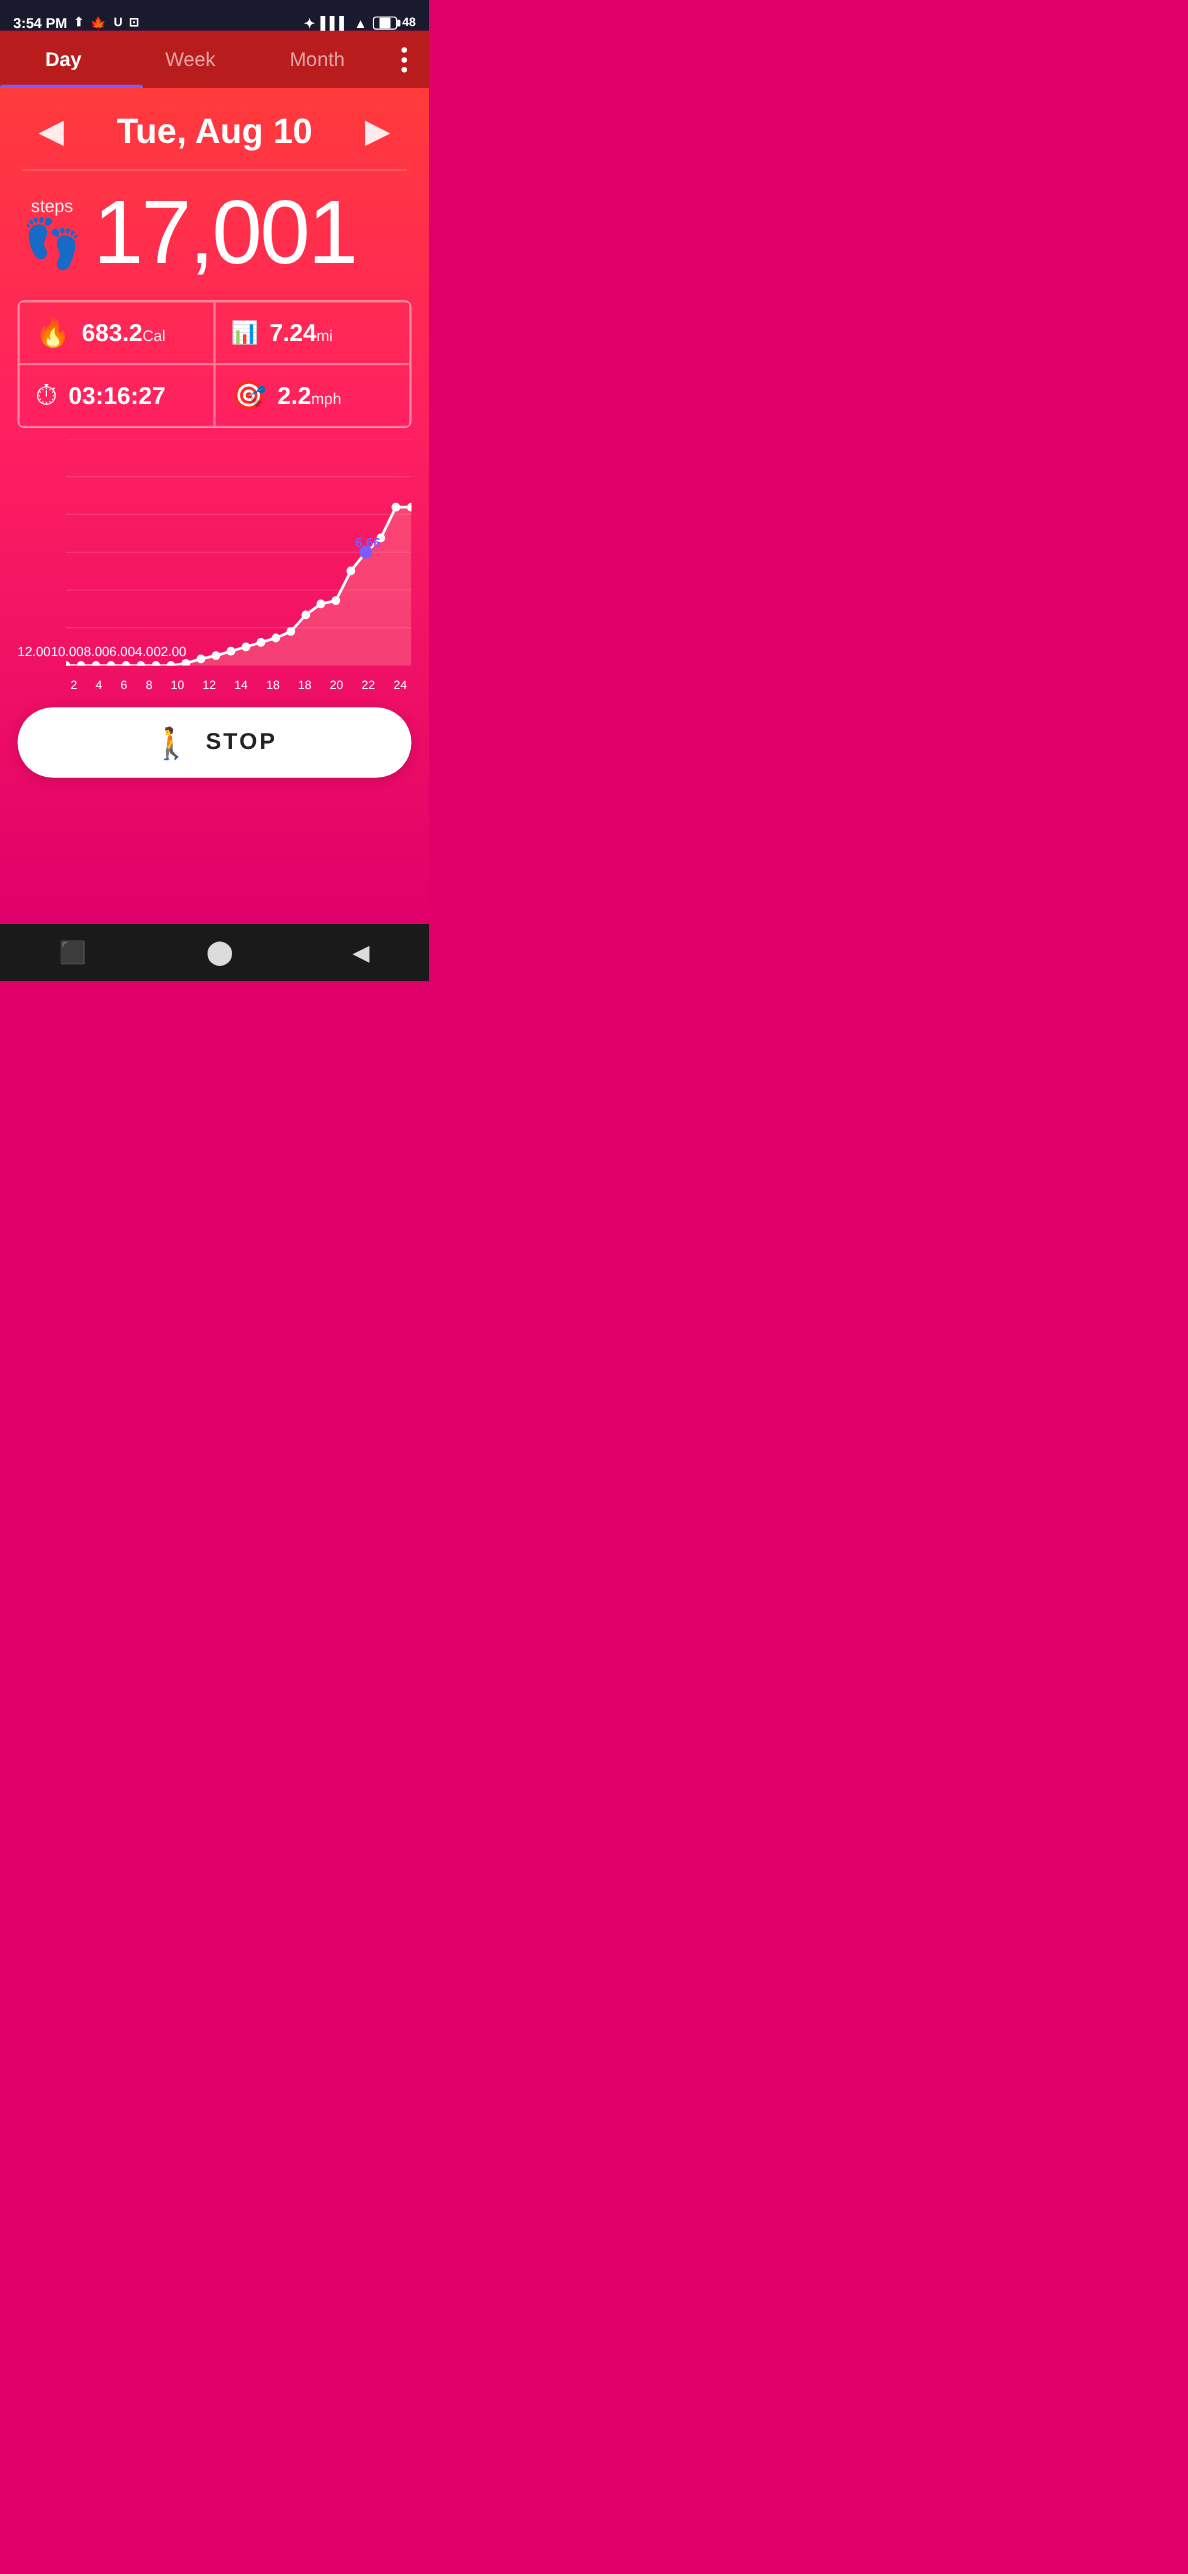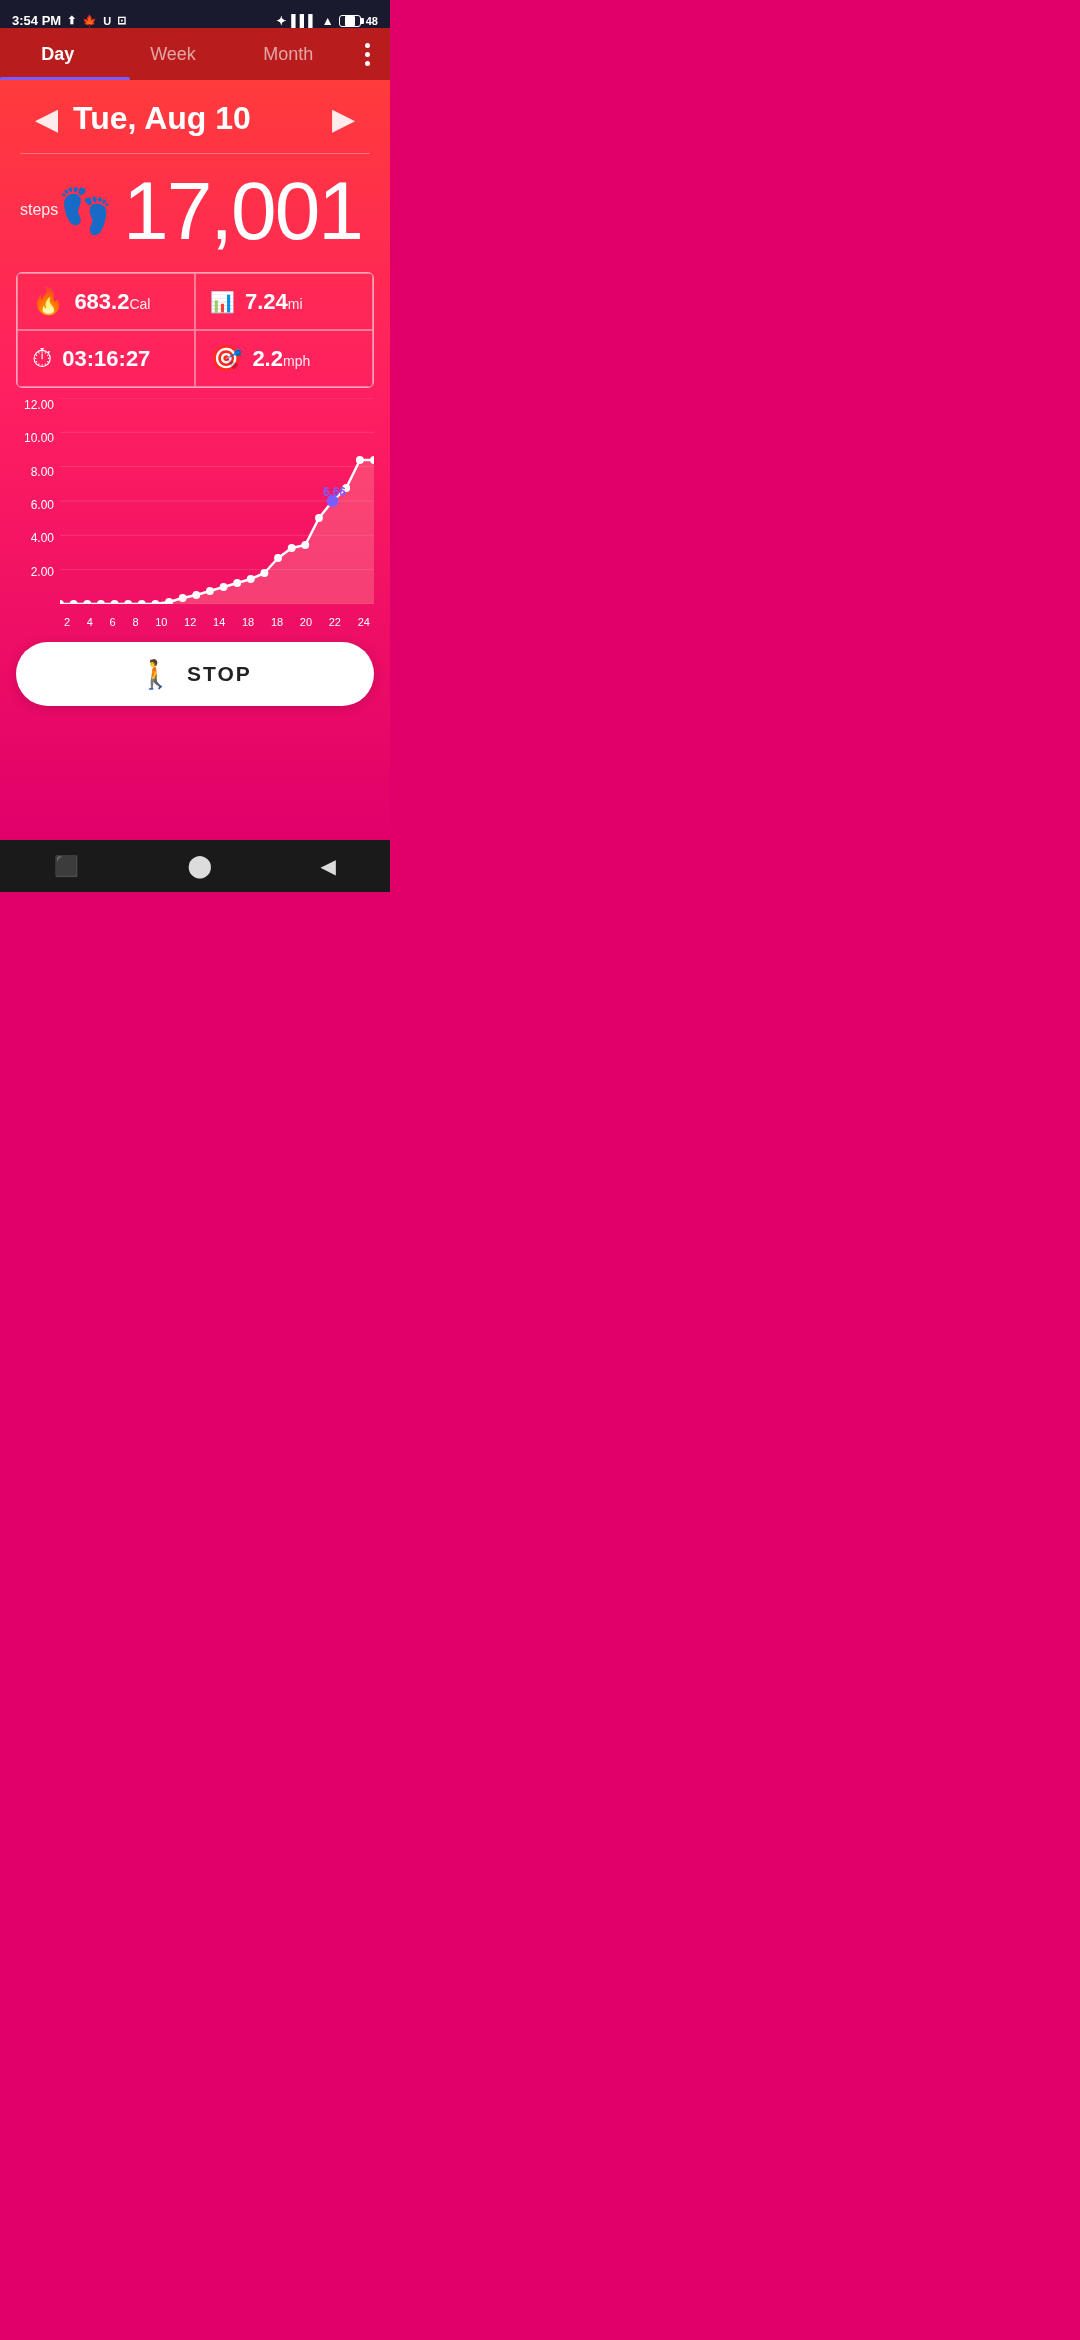--- a/index.html
+++ b/index.html
@@ -103,40 +103,41 @@
     }
     .nav-arrow {
       color: rgba(255,255,255,0.9);
       font-size: 30px;
       cursor: pointer;
       padding: 5px 15px;
       user-select: none;
     }
     .date-title {
       flex: 1;
+      text-align: center;
       color: white;
       font-size: 32px;
       font-weight: 600;
     }
     .date-divider {
       height: 1px;
       background: rgba(255,255,255,0.3);
       margin: 0 20px;
     }
 
     
     .steps-section {
       padding: 16px 20px 10px;
       display: flex;
       align-items: center;
       gap: 10px;
     }
     .steps-left {
       display: flex;
-      flex-direction: row;
+      flex-direction: column;
       align-items: center;
     }
     .steps-label {
       color: rgba(255,255,255,0.9);
       font-size: 16px;
       font-weight: 400;
       margin-bottom: 2px;
     }
     .footprint-icon {
       font-size: 44px;
@@ -192,21 +193,21 @@
       position: relative;
       height: 230px;
     }
     .chart-y-labels {
       position: absolute;
       left: 0;
       top: 0;
       bottom: 30px;
       width: 44px;
       display: flex;
-      flex-direction: column;
+      flex-direction: row;
       justify-content: space-between;
       align-items: flex-end;
       padding-right: 6px;
     }
     .y-label {
       color: white;
       font-size: 12px;
       font-weight: 400;
     }
     .chart-x-labels {

